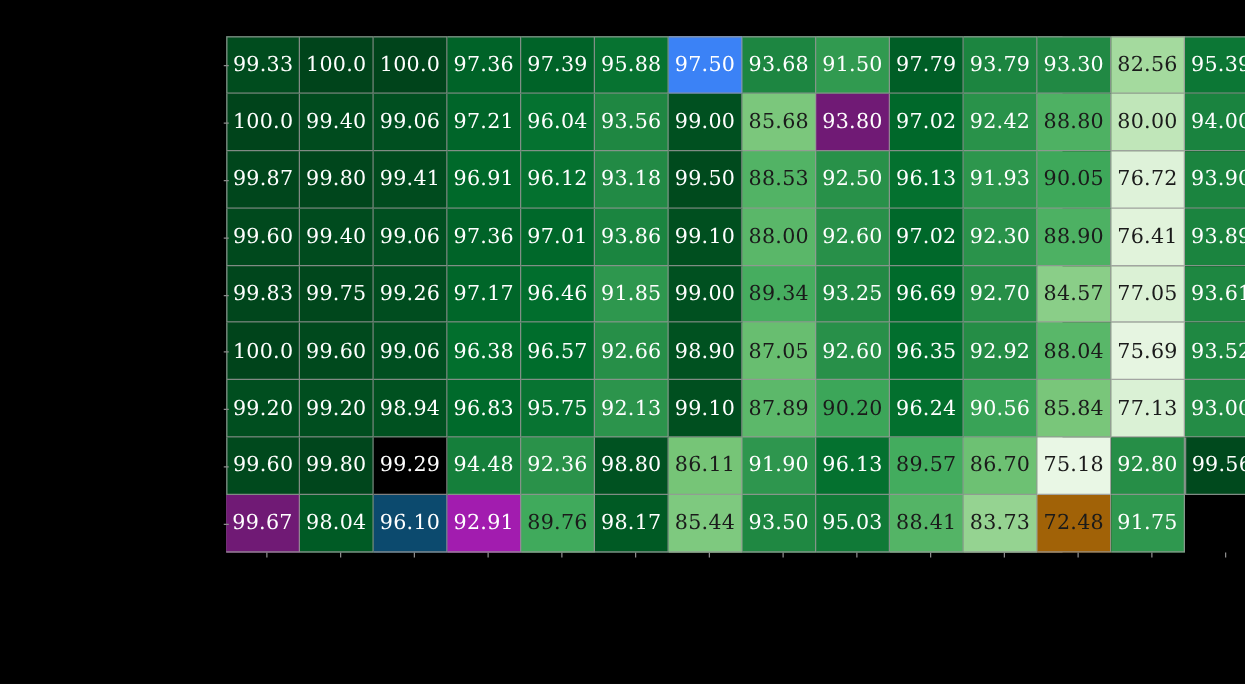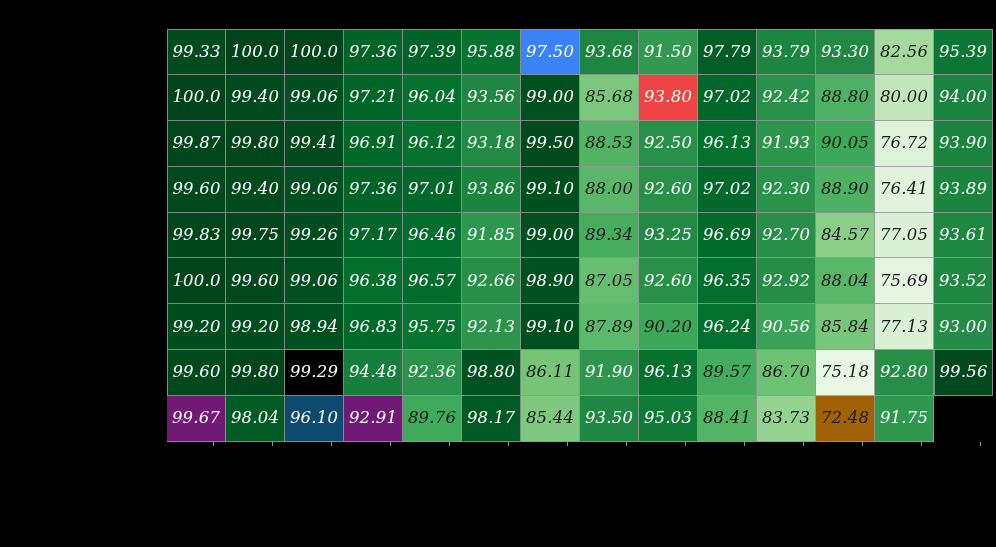--- a/index.html
+++ b/index.html
@@ -17,30 +17,29 @@
   #canvas {
     position: relative;
     width: 996px;
     height: 547px;
     background: #000000;
   }
 
   
   #heatmap {
     position: absolute;
-    left: 167px;
+    left: 181px;
     top: 29px;
     width: 669px;   
     height: 413px;
     display: grid;
     grid-template-columns: repeat(14, 59px);
     grid-template-rows: repeat(9, 45.9px);
     background: #9a9a9a;
     gap: 0;
-    font-style: italic;
   }
 
   .hm-cell {
     position: relative;
     display: flex;
     align-items: center;
     justify-content: center;
     font-size: 16.5px;
     line-height: 1;
     letter-spacing: 0.2px;
@@ -136,21 +135,21 @@
       </div>
       <div class="hm-cell" style="background: rgb(31, 135, 66);">
         <span class="hm-text light">93.56</span>
       </div>
       <div class="hm-cell" style="background: rgb(0, 80, 32);">
         <span class="hm-text light">99.00</span>
       </div>
       <div class="hm-cell" style="background: rgb(123, 199, 124);">
         <span class="hm-text dark">85.68</span>
       </div>
-      <div class="hm-cell" style="background: #ef4444;">
+      <div class="hm-cell" style="background: #701a75;">
         <span class="hm-text light">93.80</span>
       </div>
       <div class="hm-cell" style="background: rgb(0, 104, 42);">
         <span class="hm-text light">97.02</span>
       </div>
       <div class="hm-cell" style="background: rgb(41, 146, 74);">
         <span class="hm-text light">92.42</span>
       </div>
       <div class="hm-cell" style="background: rgb(78, 177, 99);">
         <span class="hm-text dark">88.80</span>
@@ -415,21 +414,21 @@
       </div>
       <div class="hm-cell" style="background: #701a75;">
         <span class="hm-text light">99.67</span>
       </div>
       <div class="hm-cell" style="background: rgb(0, 91, 37);">
         <span class="hm-text light">98.04</span>
       </div>
       <div class="hm-cell" style="background: #0c4a6e;">
         <span class="hm-text light">96.10</span>
       </div>
-      <div class="hm-cell" style="background: #701a75;">
+      <div class="hm-cell" style="background: #a21caf;">
         <span class="hm-text light">92.91</span>
       </div>
       <div class="hm-cell" style="background: rgb(64, 170, 92);">
         <span class="hm-text dark">89.76</span>
       </div>
       <div class="hm-cell" style="background: rgb(0, 90, 36);">
         <span class="hm-text light">98.17</span>
       </div>
       <div class="hm-cell" style="background: rgb(126, 201, 127);">
         <span class="hm-text dark">85.44</span>

